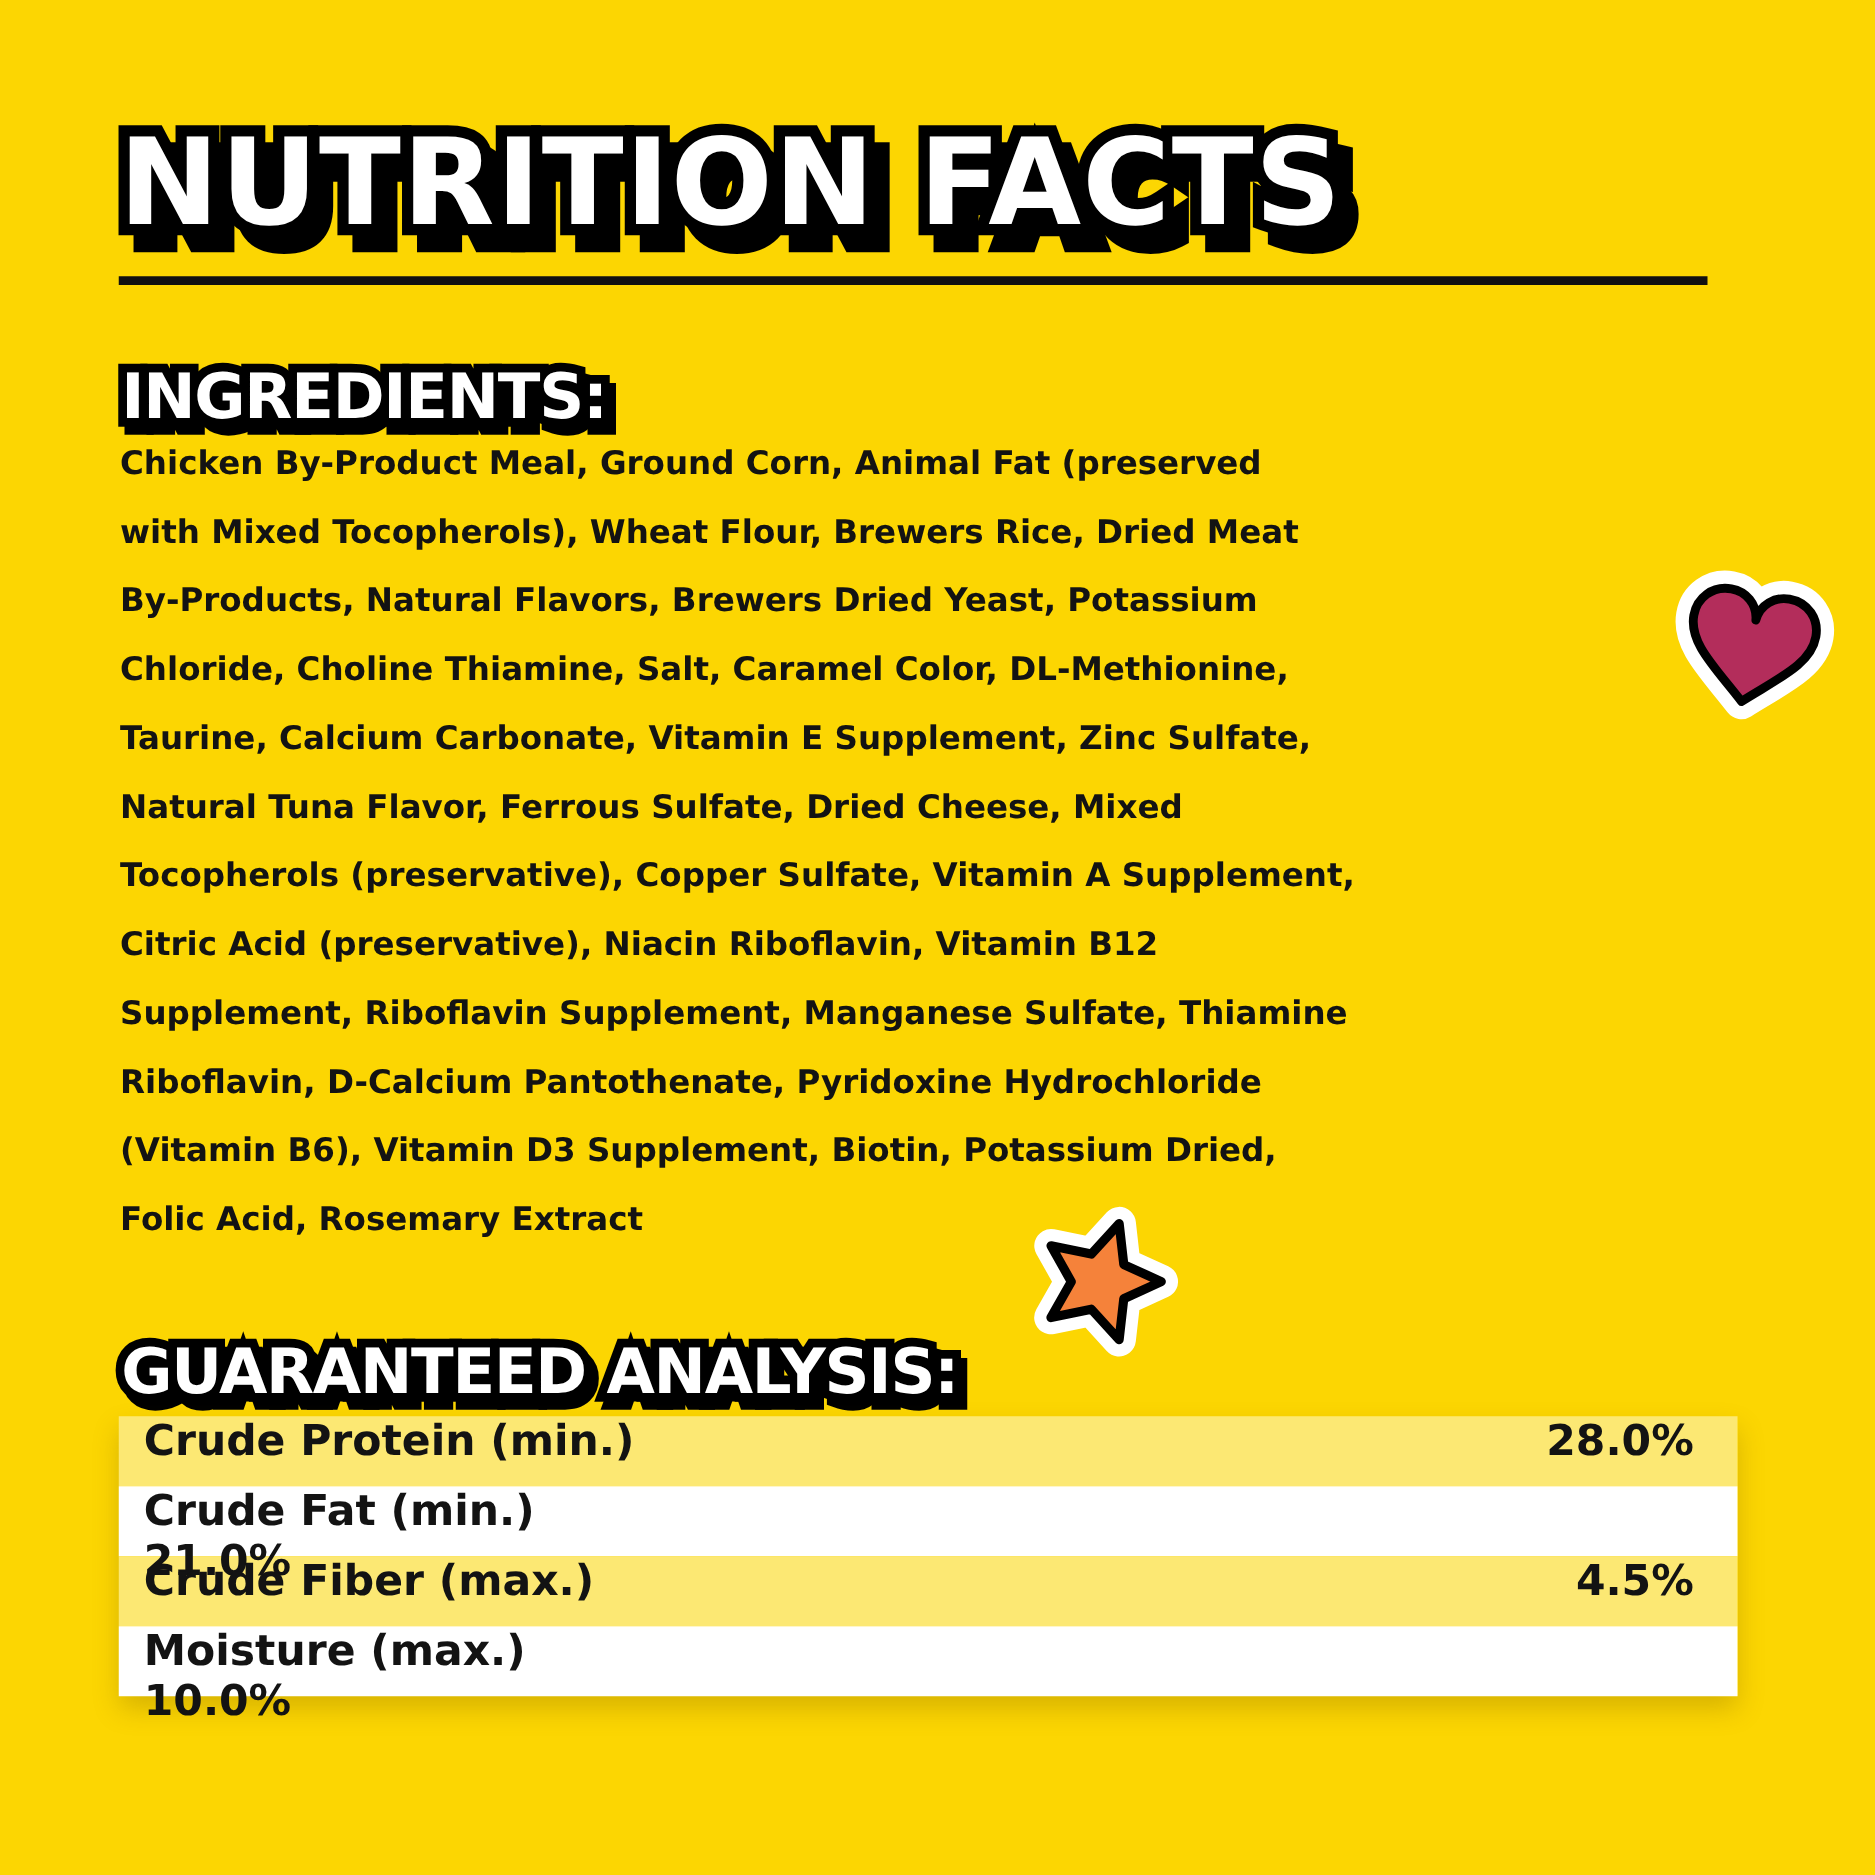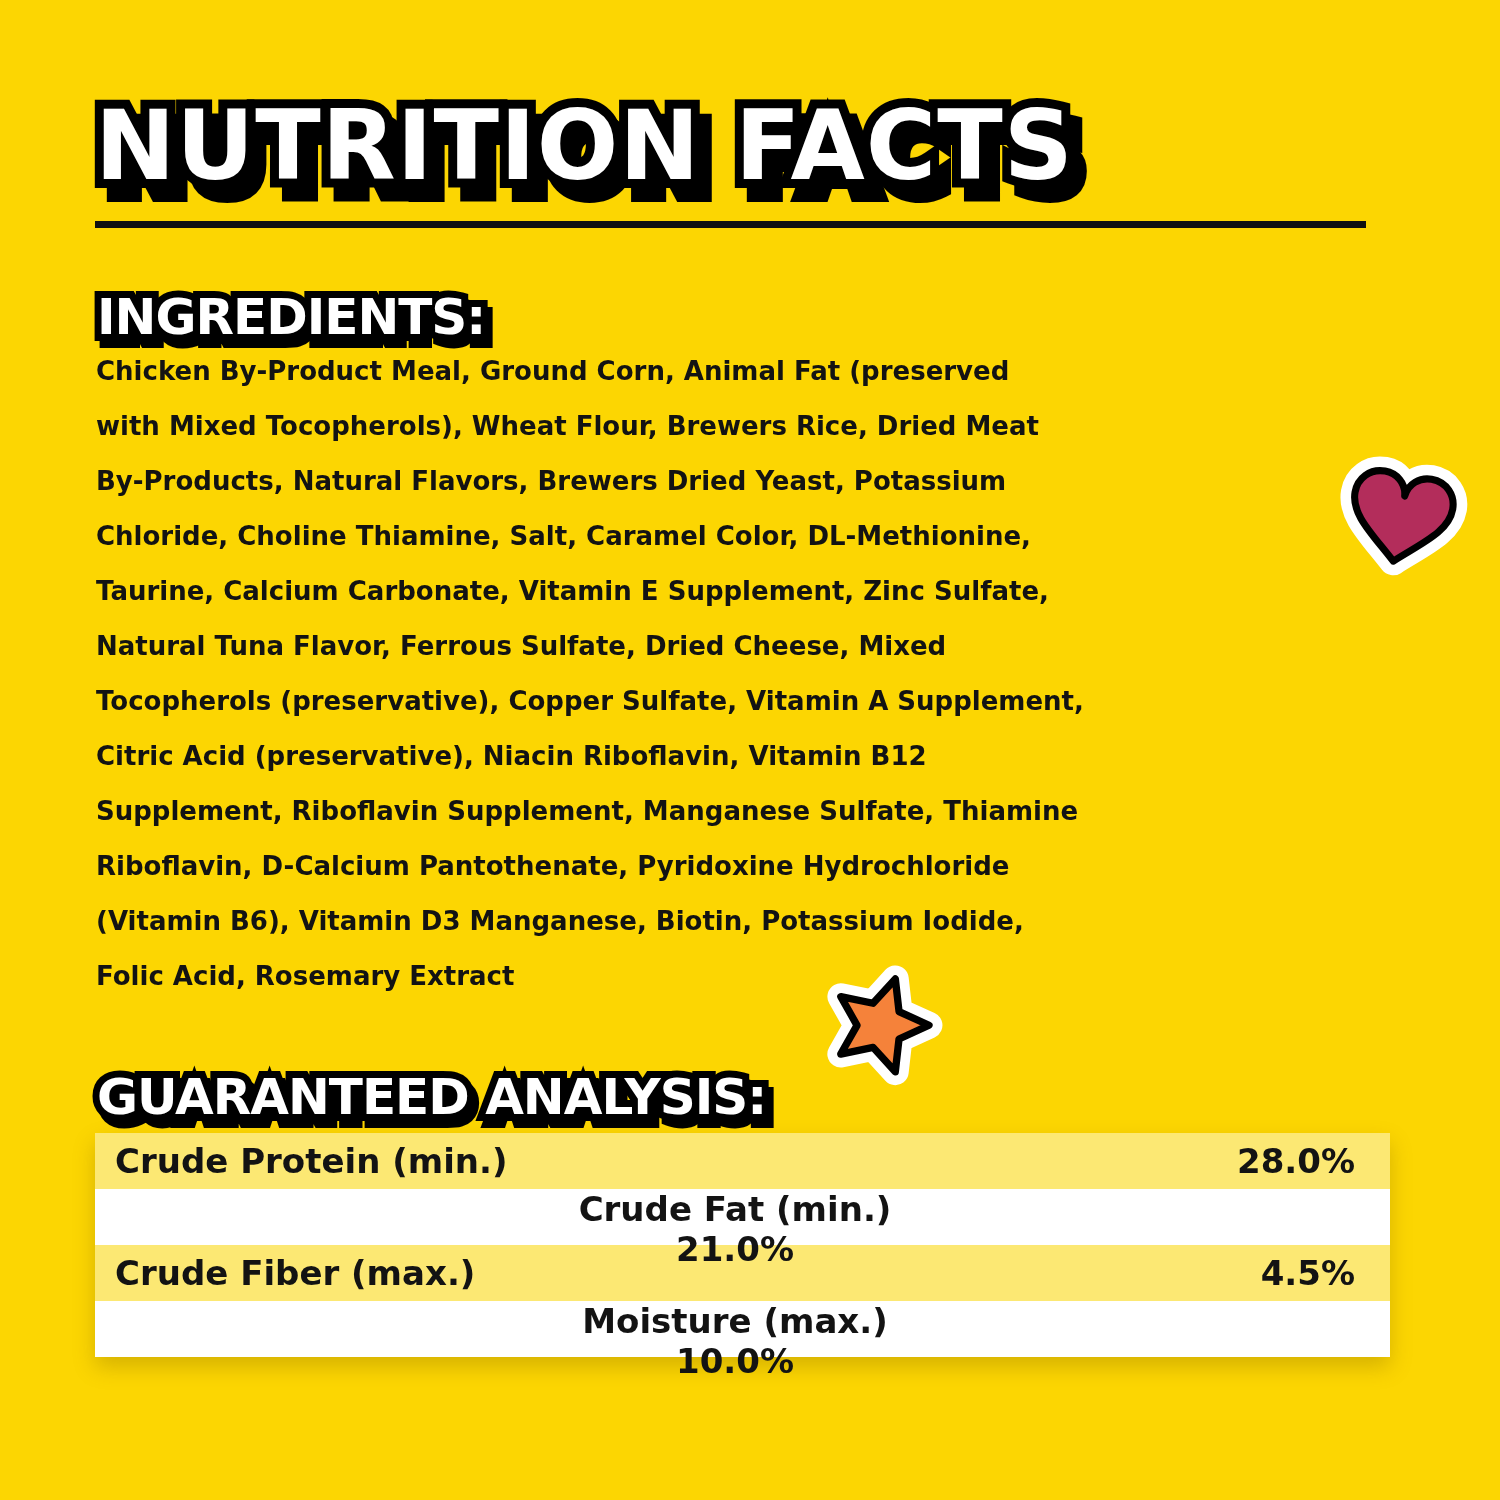--- a/index.html
+++ b/index.html
@@ -80,21 +80,20 @@
   
   .analysis-table {
     position: absolute;
     left: 95px; top: 1133px;
     width: 1295px;
     box-shadow: 0 10px 20px rgba(130, 95, 0, 0.30);
   }
   .row {
     display: flex;
     justify-content: space-between;
-    align-items: center;
     height: 56px;
     padding: 0 35px 0 20px;
     font-size: 34px;
     font-weight: bold;
     color: #131313;
   }
   .row-yellow { background: #FCE873; }
   .row-white  { background: #FFFFFF; flex-direction: column; }
 
   
@@ -126,21 +125,21 @@
     <div class="ing-line">Chicken By-Product Meal, Ground Corn, Animal Fat (preserved</div>
     <div class="ing-line">with Mixed Tocopherols), Wheat Flour, Brewers Rice, Dried Meat</div>
     <div class="ing-line">By-Products, Natural Flavors, Brewers Dried Yeast, Potassium</div>
     <div class="ing-line">Chloride, Choline Thiamine, Salt, Caramel Color, DL-Methionine,</div>
     <div class="ing-line">Taurine, Calcium Carbonate, Vitamin E Supplement, Zinc Sulfate,</div>
     <div class="ing-line">Natural Tuna Flavor, Ferrous Sulfate, Dried Cheese, Mixed</div>
     <div class="ing-line">Tocopherols (preservative), Copper Sulfate, Vitamin A Supplement,</div>
     <div class="ing-line">Citric Acid (preservative), Niacin Riboflavin, Vitamin B12</div>
     <div class="ing-line">Supplement, Riboflavin Supplement, Manganese Sulfate, Thiamine</div>
     <div class="ing-line">Riboflavin, D-Calcium Pantothenate, Pyridoxine Hydrochloride</div>
-    <div class="ing-line">(Vitamin B6), Vitamin D3 Manganese, Biotin, Potassium Iodide,</div>
+    <div class="ing-line">(Vitamin B6), Vitamin D3 Supplement, Biotin, Potassium Dried,</div>
     <div class="ing-line">Folic Acid, Rosemary Extract</div>
   </div>
 
   <div class="sticker heart-sticker">
     <svg width="118" height="118" viewBox="0 0 100 100">
       <path d="M50 32 C49 21 40 14 30 14 C17 14 8 24 8 36 C8 55 28 68 50 88 C72 68 92 55 92 36 C92 24 83 14 70 14 C60 14 51 21 50 32 Z" fill="none" stroke="#FFFFFF" stroke-width="24" stroke-linejoin="round" stroke-linecap="round"></path>
       <path d="M50 32 C49 21 40 14 30 14 C17 14 8 24 8 36 C8 55 28 68 50 88 C72 68 92 55 92 36 C92 24 83 14 70 14 C60 14 51 21 50 32 Z" stroke="#000000" stroke-width="6" stroke-linejoin="round" fill="#B32D5B"></path>
     </svg>
   </div>
 

